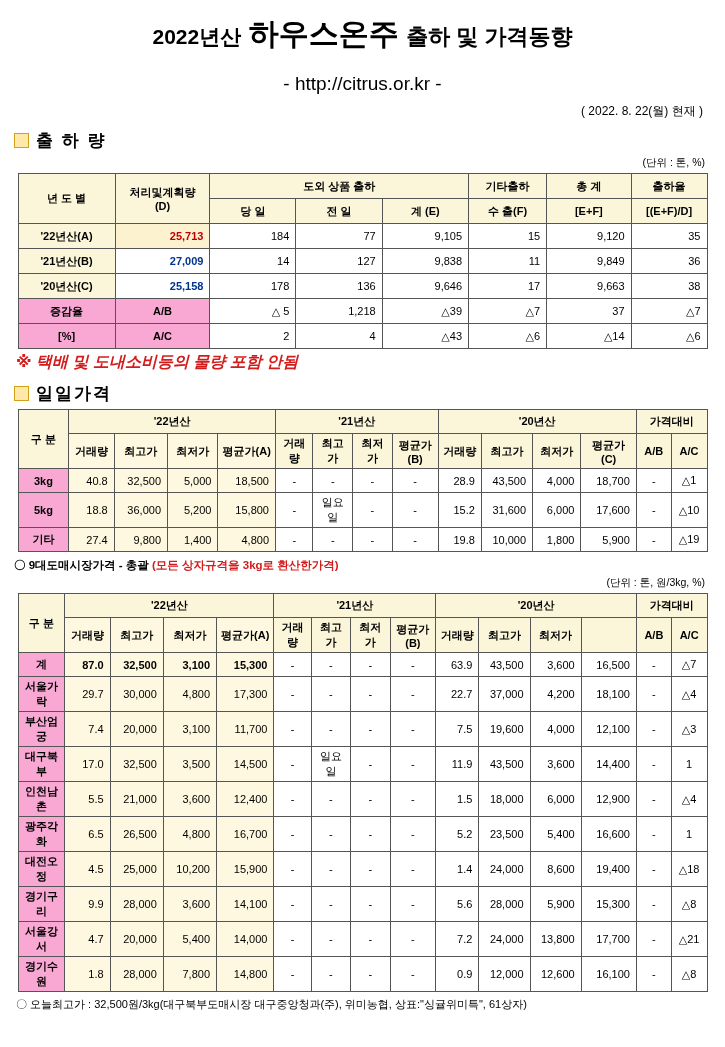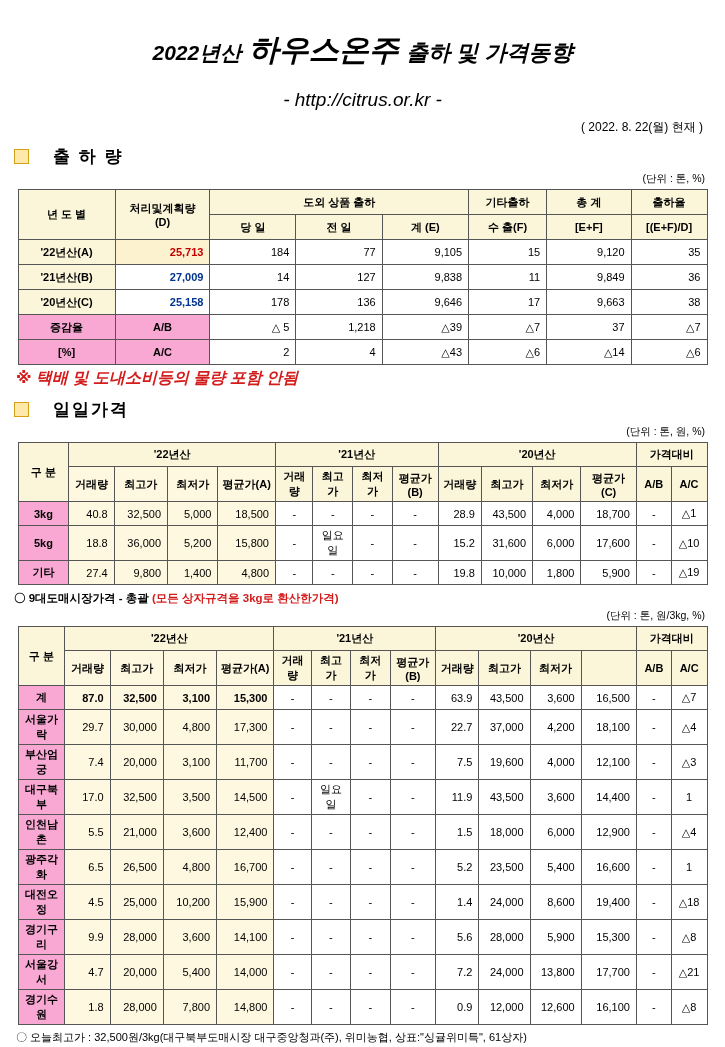--- a/index.html
+++ b/index.html
@@ -7,30 +7,30 @@
     width:725px;
     background:#ffffff;
     font-family:"Liberation Sans","DejaVu Sans",sans-serif;
     font-size:11px;
     color:#000;
     -webkit-font-smoothing:none;
   }
   .page{width:725px;padding:0;box-sizing:border-box;position:relative;}
 
   
-  .title-row{text-align:center;padding-top:30px;font-style:italic;}
+  .title-row{text-align:center;padding-top:14px;}
   .title-main{font-size:27px;font-weight:bold;letter-spacing:0px;white-space:nowrap;}
   .title-year{font-size:21px;font-weight:bold;}
   .title-big{font-size:30px;font-weight:bold;}
   .title-tail{font-size:22px;font-weight:bold;}
   .subtitle{text-align:center;font-size:19px;margin-top:18px;}
   .asof{text-align:right;font-size:12px;margin:8px 22px 0 0;}
 
   
-  .sec{display:flex;align-items:center;margin:9px 0 4px 14px;gap:17px;}
+  .sec{display:flex;align-items:center;margin:9px 0 4px 14px;}
   .sec .mark{width:13px;height:13px;border:1.6px solid #d4a017;background:#ffe9a8;margin-right:7px;}
   .sec .sectext{font-size:17px;font-weight:bold;letter-spacing:2px;}
 
   .unit{text-align:right;font-size:10.5px;margin:0 20px 3px 0;}
   .bullet{margin:5px 0 2px 16px;font-size:11px;}
   .bullet .circ{font-size:11px;}
   .note-red{color:#d31c1c;font-size:16px;margin:3px 0 4px 16px;font-weight:bold;font-style:italic;}
 
   .sub-h{margin:6px 0 3px 14px;font-size:11.5px;font-weight:bold;}
   .sub-h .green{color:#0a8f2a;font-weight:bold;}
@@ -155,21 +155,20 @@
   </tbody>
     </table>
 
   <div class="note-red">※ 택배 및 도내소비등의 물량 포함 안됨</div>
 
   <div class="sec">
     <span class="mark"></span>
     <span class="sectext">일일가격</span>
   </div>
 
-  <div class="unit">(단위 : 톤, 원, %)</div>
 
   <table id="t2">
     <tbody>
         <tr>
       <td class="hdr" rowspan="2" style="width:62px">구  분</td>
       <td class="hdr" colspan="4">'22년산</td>
       <td class="hdr" colspan="4">'21년산</td>
       <td class="hdr" colspan="4">'20년산</td>
       <td class="hdr" colspan="2">가격대비</td>
     </tr>

